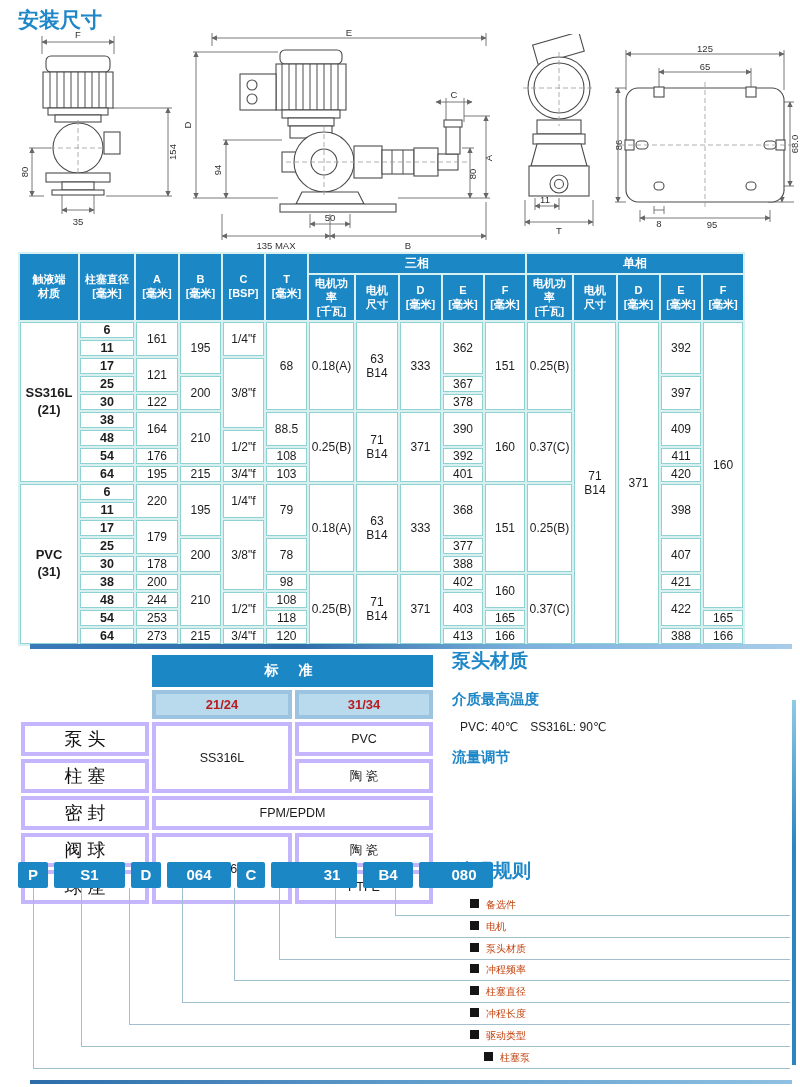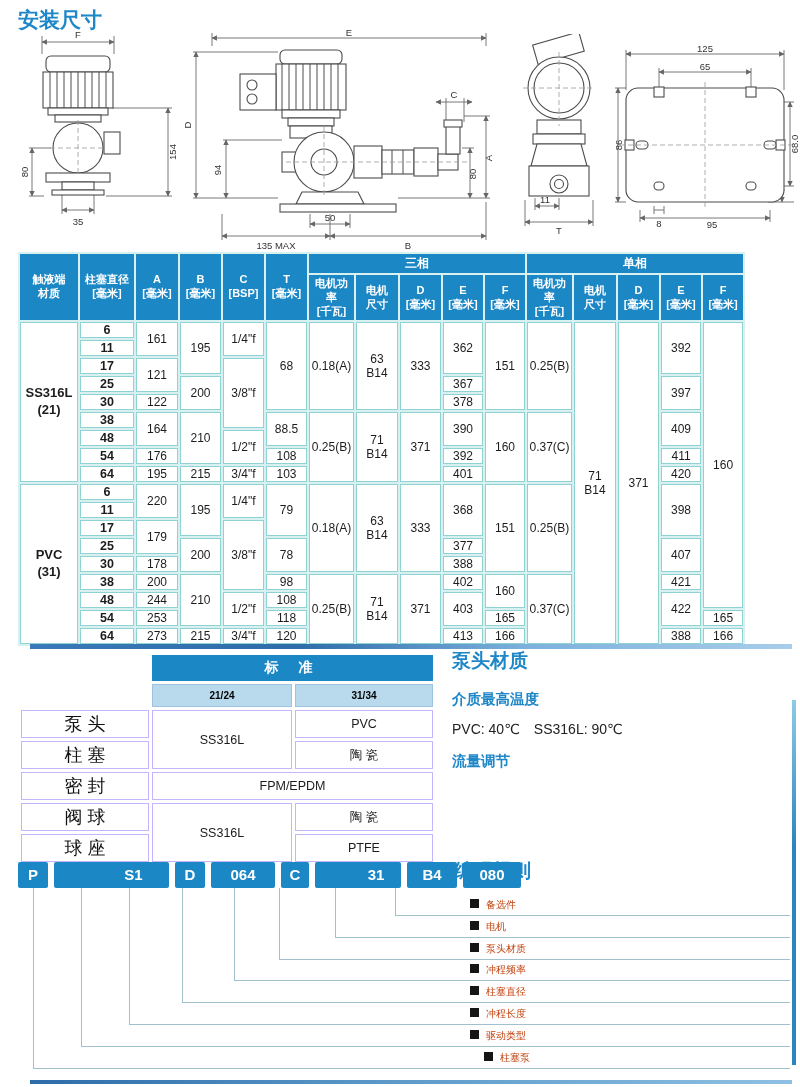--- a/index.html
+++ b/index.html
@@ -27,33 +27,33 @@
   #main-table td.c-dia{font-weight:bold;font-size:12.5px;}
   
   .hdivider{position:absolute;left:30px;top:644px;width:762px;height:5px;
             background:linear-gradient(90deg,#3a7ab8,#2d6ca9 35%,#7cb1dc 65%,#a8cdea);}
   .bottom-bar{position:absolute;left:30px;top:1080px;width:762px;height:4px;
             background:linear-gradient(90deg,#2d6ca9,#5f9ccb 50%,#8fc0e2);}
   .right-edge{position:absolute;left:792px;top:700px;width:4px;height:365px;
             background:linear-gradient(180deg,#8ecbe6,#2d85c0 40%,#2d85c0);}
   
   #standard-table{position:absolute;left:18px;top:652px;border-collapse:separate;border-spacing:3px;}
-  #standard-table td{border:1px solid #c4b5fd;background:#fff;text-align:center;vertical-align:middle;
+  #standard-table td{border:4px solid #c4b5fd;background:#fff;text-align:center;vertical-align:middle;
                      font-size:12.5px;height:20px;}
   #standard-table td.ghost{border:none;background:transparent;}
   #standard-table td.std-head{background:#1b87c5;color:#fff;font-weight:bold;font-size:14px;
                      letter-spacing:8px;height:22px;border-color:#1b87c5;}
-  #standard-table td.std-sub{background:#b9d9ed;color:#000000;font-weight:bold;font-size:10px;height:19px;
+  #standard-table td.std-sub{background:#b9d9ed;color:#b91c1c;font-weight:bold;font-size:13px;height:19px;
                      border-color:#9cc4e0;}
   #standard-table td.lab{font-size:18px;color:#111;}
   
   #pump-info{position:absolute;left:452px;top:648px;width:338px;}
   #pump-info .h1{font-size:19px;font-weight:bold;color:#1e87c8;margin:0 0 16px 0;}
   #pump-info .h2{font-size:14.5px;font-weight:bold;color:#1e87c8;margin:10px 0 8px 0;}
-  #pump-info .body{font-size:14px;color:#222;margin:0 0 4px 0;line-height:1.75;}
+  #pump-info .body{font-size:12px;color:#222;margin:0 0 4px 8px;line-height:1.75;}
   
   #coding-section{position:absolute;left:0;top:850px;width:800px;height:235px;}
   #coding-title{position:absolute;left:455px;top:8px;font-size:19px;font-weight:bold;color:#1e87c8;}
   #code-boxes{position:absolute;left:18px;top:12px;display:flex;gap:6px;}
   .code-box{background:#1b87c5;color:#fff;font-weight:bold;font-size:15px;text-align:center;
             height:26px;line-height:26px;border-radius:2px;}
   .code-label{position:absolute;left:470px;height:18px;font-size:10px;color:#c2410c;white-space:nowrap;}
   .code-label .bullet{display:inline-block;width:9px;height:9px;background:#151515;margin-right:7px;}
   .conn-v{position:absolute;width:1px;background:#9fc0cc;}
   .conn-h{position:absolute;height:1px;background:#9fc0cc;}
@@ -532,27 +532,27 @@
   <p class="body">PVC: 40℃　SS316L: 90℃</p>
   <div class="h2">流量调节</div>
 </div>
 
 <div class="right-edge"></div>
 
 <div id="coding-section">
   <div id="coding-title">编码规则</div>
   <div id="code-boxes">
       <div class="code-box" style="width: 30px;">P</div>
-      <div class="code-box" style="width: 71px; padding-left: 44px;">S1</div>
+      <div class="code-box" style="width: 71px;">S1</div>
       <div class="code-box" style="width: 30px;">D</div>
       <div class="code-box" style="width: 64px;">064</div>
       <div class="code-box" style="width: 28px;">C</div>
       <div class="code-box" style="width: 50px; padding-left: 36px;">31</div>
       <div class="code-box" style="width: 50px;">B4</div>
-      <div class="code-box" style="width: 58px;">080</div>
+      <div class="code-box" style="width: 58px; padding-left: 16px;">080</div>
     </div>
 <div class="code-label" style="top: 48px;"><span class="bullet"></span><span>备选件</span></div>
     <div class="code-label" style="top: 69.8px;"><span class="bullet"></span><span>电机</span></div>
     <div class="code-label" style="top: 91.6px;"><span class="bullet"></span><span>泵头材质</span></div>
     <div class="code-label" style="top: 113.4px;"><span class="bullet"></span><span>冲程频率</span></div>
     <div class="code-label" style="top: 135.2px;"><span class="bullet"></span><span>柱塞直径</span></div>
     <div class="code-label" style="top: 157px;"><span class="bullet"></span><span>冲程长度</span></div>
     <div class="code-label" style="top: 178.8px;"><span class="bullet"></span><span>驱动类型</span></div>
     <div class="code-label" style="top: 200.6px; margin-left: 14px;"><span class="bullet"></span><span>柱塞泵</span></div>
     <div class="conn-v" style="left: 33px; top: 38px; height: 179.6px;"></div>

